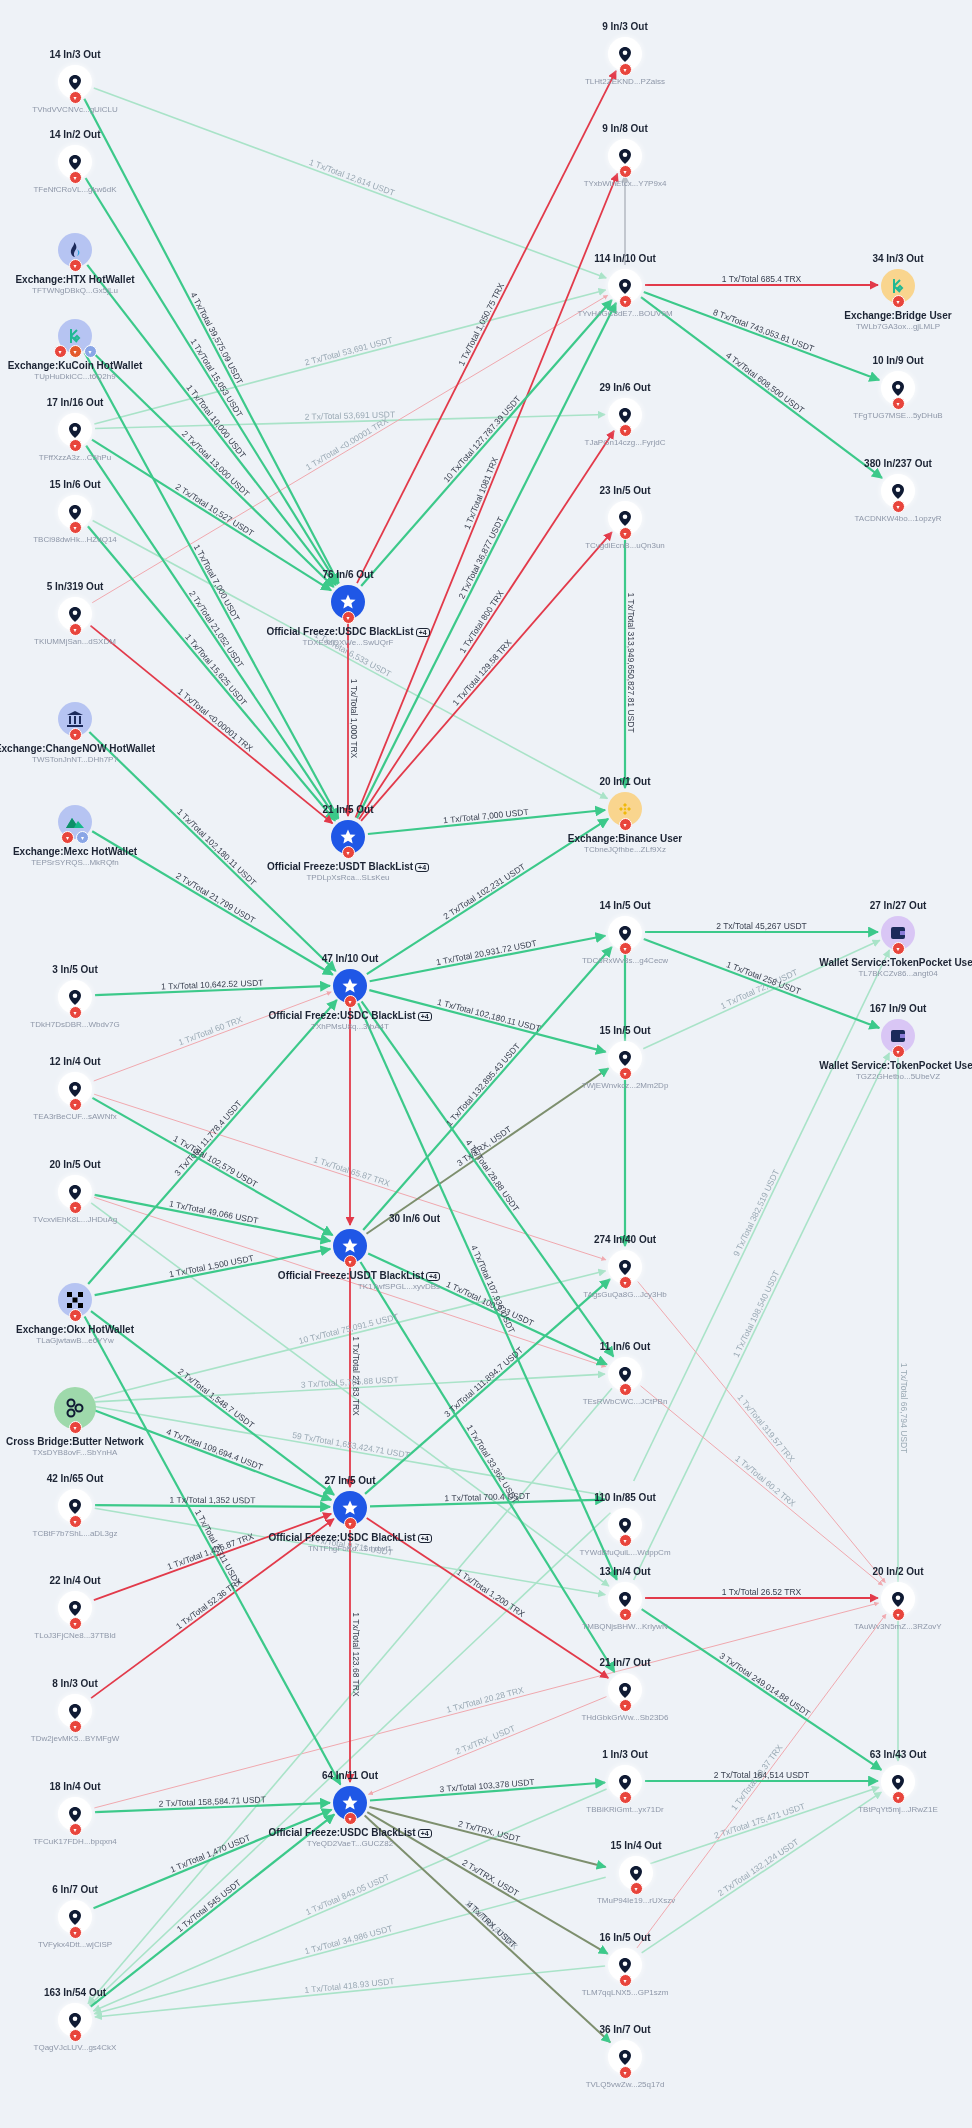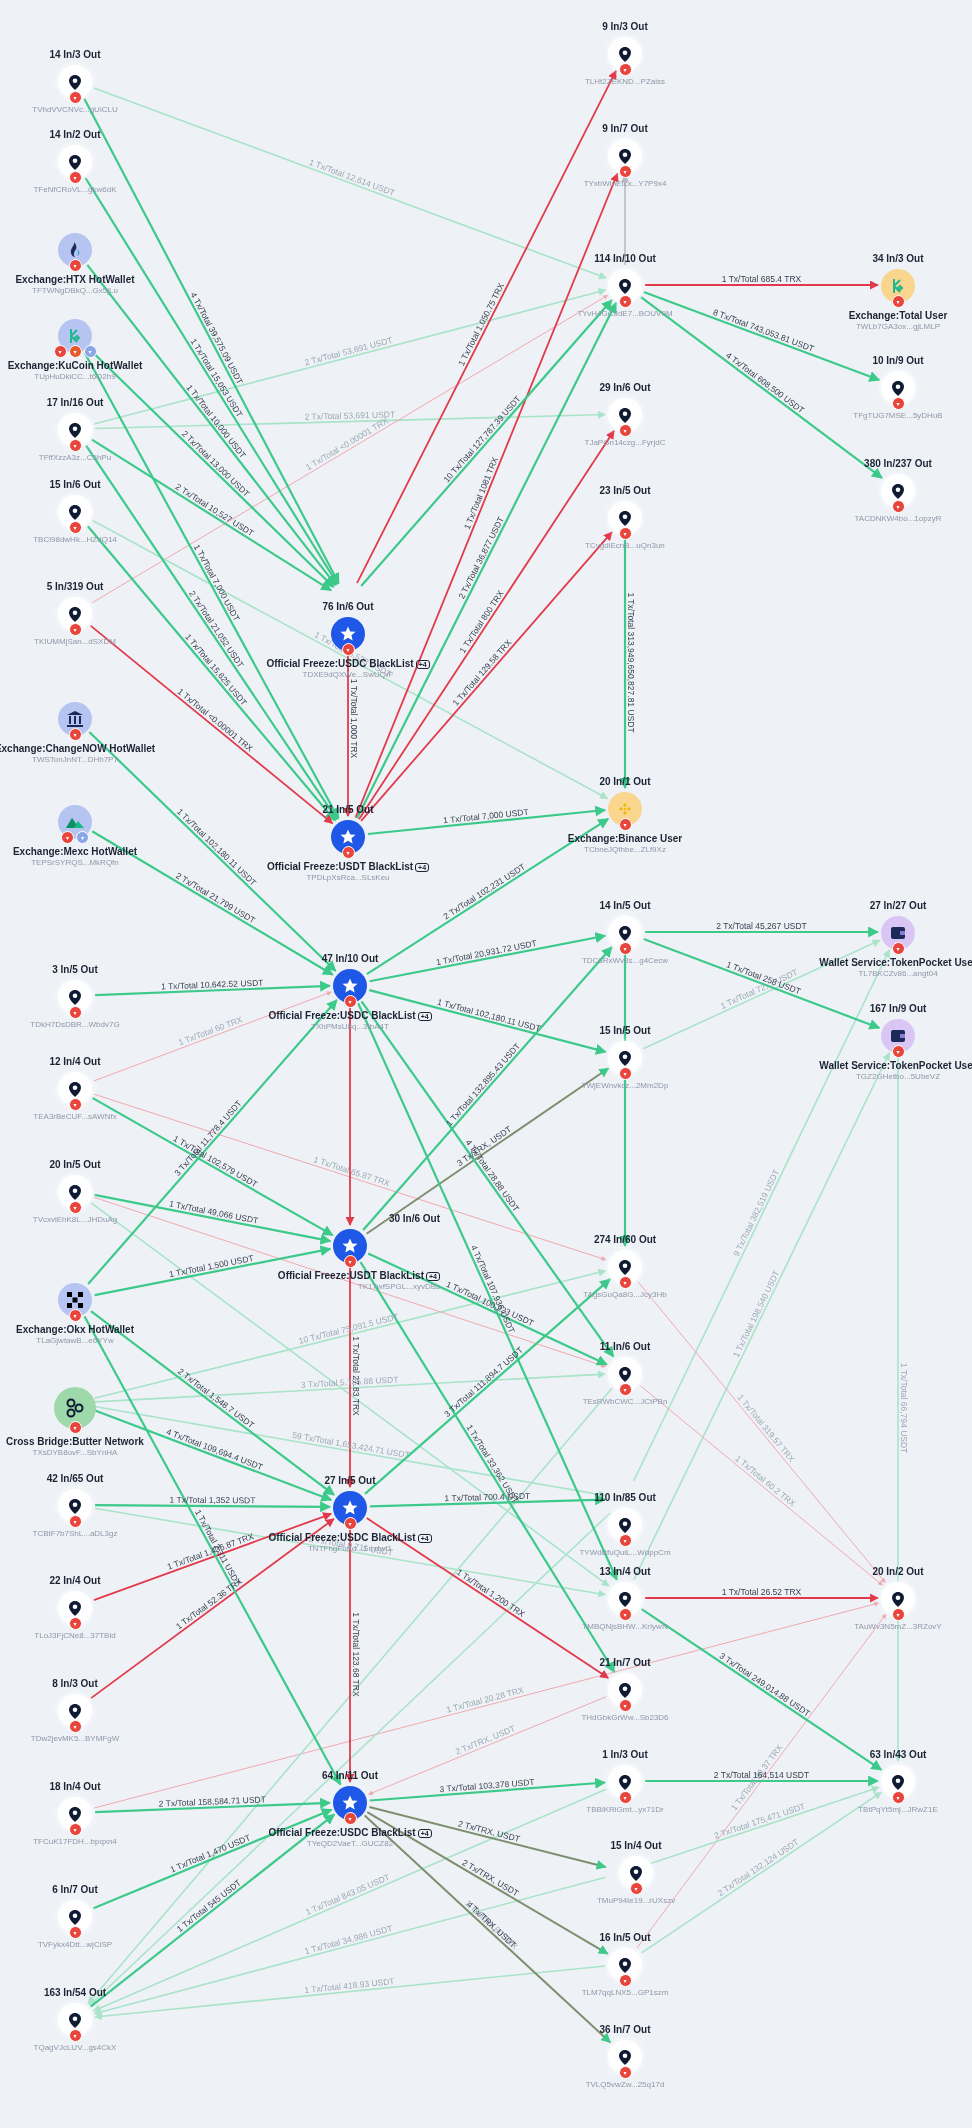--- a/index.html
+++ b/index.html
@@ -543,21 +543,21 @@
             <path d="M6 0C2.7 0 0 2.6 0 5.8 0 10 6 15 6 15s6-5 6-9.2C12 2.6 9.3 0 6 0z" fill="#0f1a33"></path>
             <circle cx="6" cy="5.8" r="2.3" fill="#fff"></circle>
           </svg>
         </span>
       </div>
       <div class="chain-badges">
         <span class="badge">▾</span>
       </div>
       <div class="node-addr">TQagVJcLUV...gs4CkX</div>
     </div>
-    <div class="node" style="left: 348px; top: 600px;">
+    <div class="node" style="left: 348px; top: 568px;">
       <div class="node-count">76 In/6 Out</div>
       <div class="node-circle official">
         <span style="display: flex;">
           <svg width="18" height="18" viewBox="0 0 24 24">
             <path d="M12 2l2.9 6.5 7.1.6-5.4 4.7 1.6 7-6.2-3.8-6.2 3.8 1.6-7L2 9.1l7.1-.6z" fill="#fff"></path>
           </svg>
         </span>
       </div>
       <div class="chain-badges">
         <span class="badge">▾</span>
@@ -649,21 +649,21 @@
             <circle cx="6" cy="5.8" r="2.3" fill="#fff"></circle>
           </svg>
         </span>
       </div>
       <div class="chain-badges">
         <span class="badge">▾</span>
       </div>
       <div class="node-addr">TLHt2ZEKND...PZaiss</div>
     </div>
     <div class="node" style="left: 625px; top: 122px;">
-      <div class="node-count">9 In/7 Out</div>
+      <div class="node-count">9 In/8 Out</div>
       <div class="node-circle plain">
         <span style="display: flex;">
           <svg width="12" height="15" viewBox="0 0 12 15">
             <path d="M6 0C2.7 0 0 2.6 0 5.8 0 10 6 15 6 15s6-5 6-9.2C12 2.6 9.3 0 6 0z" fill="#0f1a33"></path>
             <circle cx="6" cy="5.8" r="2.3" fill="#fff"></circle>
           </svg>
         </span>
       </div>
       <div class="chain-badges">
         <span class="badge">▾</span>
@@ -754,21 +754,21 @@
             <circle cx="6" cy="5.8" r="2.3" fill="#fff"></circle>
           </svg>
         </span>
       </div>
       <div class="chain-badges">
         <span class="badge">▾</span>
       </div>
       <div class="node-addr">TWjEWnvkcz...2Mm2Dp</div>
     </div>
     <div class="node" style="left: 625px; top: 1233px;">
-      <div class="node-count">274 In/60 Out</div>
+      <div class="node-count">274 In/40 Out</div>
       <div class="node-circle plain">
         <span style="display: flex;">
           <svg width="12" height="15" viewBox="0 0 12 15">
             <path d="M6 0C2.7 0 0 2.6 0 5.8 0 10 6 15 6 15s6-5 6-9.2C12 2.6 9.3 0 6 0z" fill="#0f1a33"></path>
             <circle cx="6" cy="5.8" r="2.3" fill="#fff"></circle>
           </svg>
         </span>
       </div>
       <div class="chain-badges">
         <span class="badge">▾</span>
@@ -900,21 +900,21 @@
       <div class="node-circle kucoin-user">
         <span style="display: flex;">
           <svg width="18" height="18" viewBox="0 0 18 18">
             <path d="M5 2v14M5 9l6-6M5 9l6 6M11 9l2 2-2 2-2-2z" stroke="#21b893" stroke-width="2" fill="none"></path>
           </svg>
         </span>
       </div>
       <div class="chain-badges">
         <span class="badge">▾</span>
       </div>
-      <div class="node-name"><span>Exchange:Total User</span></div>
+      <div class="node-name"><span>Exchange:Bridge User</span></div>
       <div class="node-addr">TWLb7GA3ox...gjLMLP</div>
     </div>
     <div class="node" style="left: 898px; top: 354px;">
       <div class="node-count">10 In/9 Out</div>
       <div class="node-circle plain">
         <span style="display: flex;">
           <svg width="12" height="15" viewBox="0 0 12 15">
             <path d="M6 0C2.7 0 0 2.6 0 5.8 0 10 6 15 6 15s6-5 6-9.2C12 2.6 9.3 0 6 0z" fill="#0f1a33"></path>
             <circle cx="6" cy="5.8" r="2.3" fill="#fff"></circle>
           </svg>

